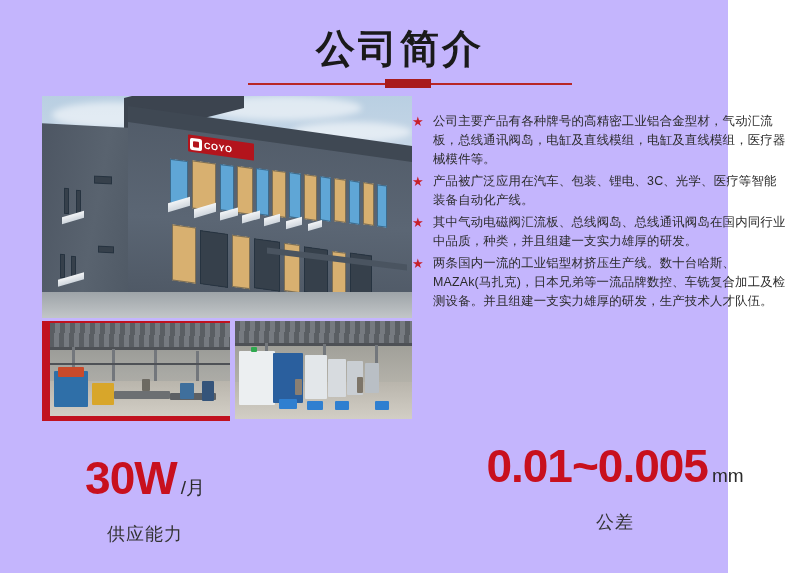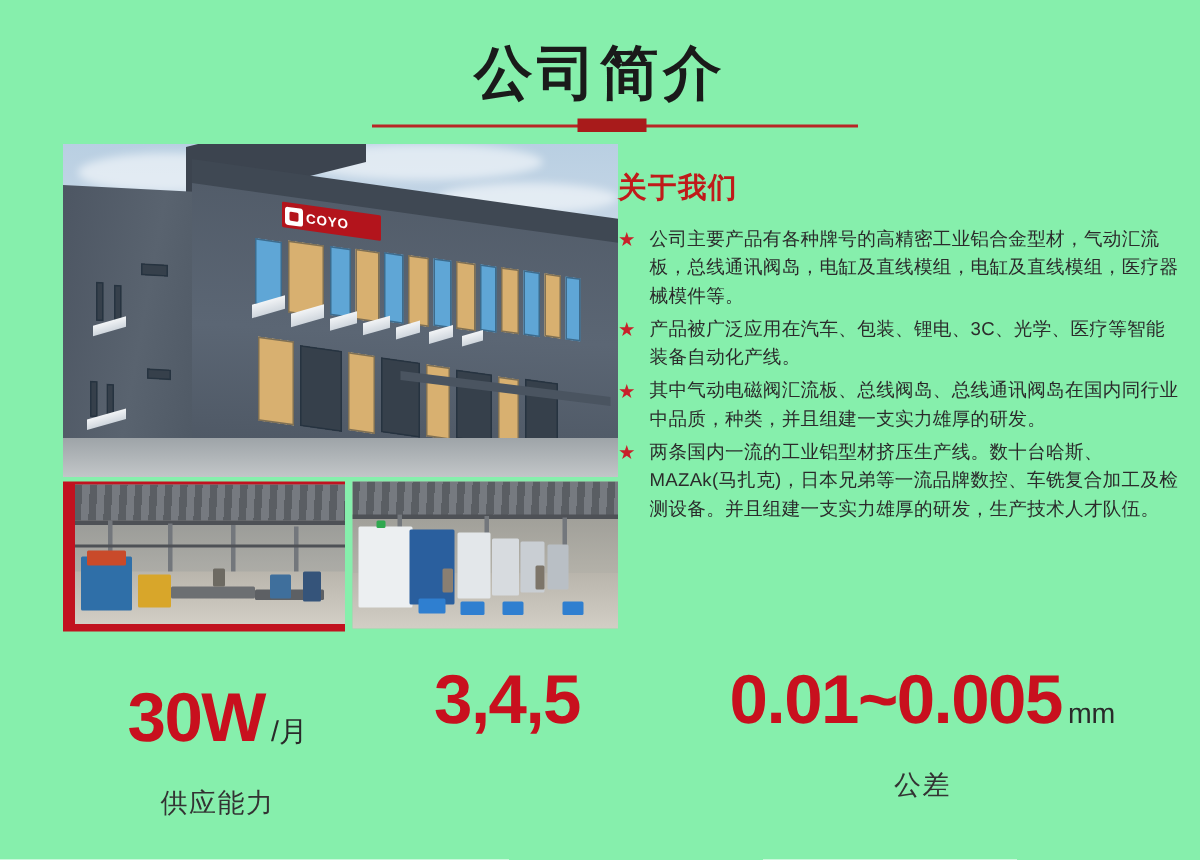--- a/index.html
+++ b/index.html
@@ -2,21 +2,21 @@
 <html><head>
 <meta charset="utf-8">
 <style>
   * { box-sizing: border-box; margin: 0; padding: 0; }
   html, body {
     width: 800px; height: 573px;
     background: #ffffff;
     font-family: "Liberation Sans", "DejaVu Sans", sans-serif;
     overflow: hidden;
   }
-  .page { position: relative; width: 800px; height: 573px; background: #86efac; }
+  .page { position: relative; width: 728px; height: 573px; background: #c4b5fd; }
 
   
   .header {
     position: absolute; left: 0; top: 0; width: 800px; height: 95px;
   }
   .page-title {
     position: absolute; left: 0; top: 22px; width: 800px;
     text-align: center;
     font-family: "Liberation Sans", "DejaVu Sans", sans-serif;
     font-size: 39px; font-weight: bold; color: #1a1a1a;
@@ -289,21 +289,20 @@
         <div class="machine" style="left:140px;top:80px;width:14px;height:9px;background:#2f7fd0;"></div>
         <div class="machine" style="left:60px;top:58px;width:7px;height:16px;background:#8a7f72;"></div>
         <div class="machine" style="left:122px;top:56px;width:6px;height:16px;background:#7d7569;"></div>
         <div class="machine" style="left:16px;top:26px;width:6px;height:5px;background:#2fa84f;"></div>
       </div>
 
     </div>
   </div>
 
   <div class="about">
-    <div class="about-title">关于我们</div>
 
     <ul class="bullets">
       <li class="bullet">
         <span class="star">★</span>
         <span class="bullet-text">公司主要产品有各种牌号的高精密工业铝合金型材，气动汇流板，总线通讯阀岛，电缸及直线模组，电缸及直线模组，医疗器械模件等。</span>
       </li>
       <li class="bullet">
         <span class="star">★</span>
         <span class="bullet-text">产品被广泛应用在汽车、包装、锂电、3C、光学、医疗等智能装备自动化产线。</span>
       </li>
@@ -319,21 +318,20 @@
   </div>
 
   <div class="stats">
 
     <div class="stat stat-1">
       <div class="stat-value"><span>30W</span><span class="stat-unit">/月</span></div>
       <div class="stat-label">供应能力</div>
     </div>
 
     <div class="stat stat-2">
-      <div class="stat-value"><span>3,4,5</span><span class="stat-unit"></span></div>
     </div>
 
     <div class="stat stat-3">
       <div class="stat-value"><span>0.01~0.005</span><span class="stat-unit">mm</span></div>
       <div class="stat-label">公差</div>
     </div>
 
   </div>
 
 </div>

